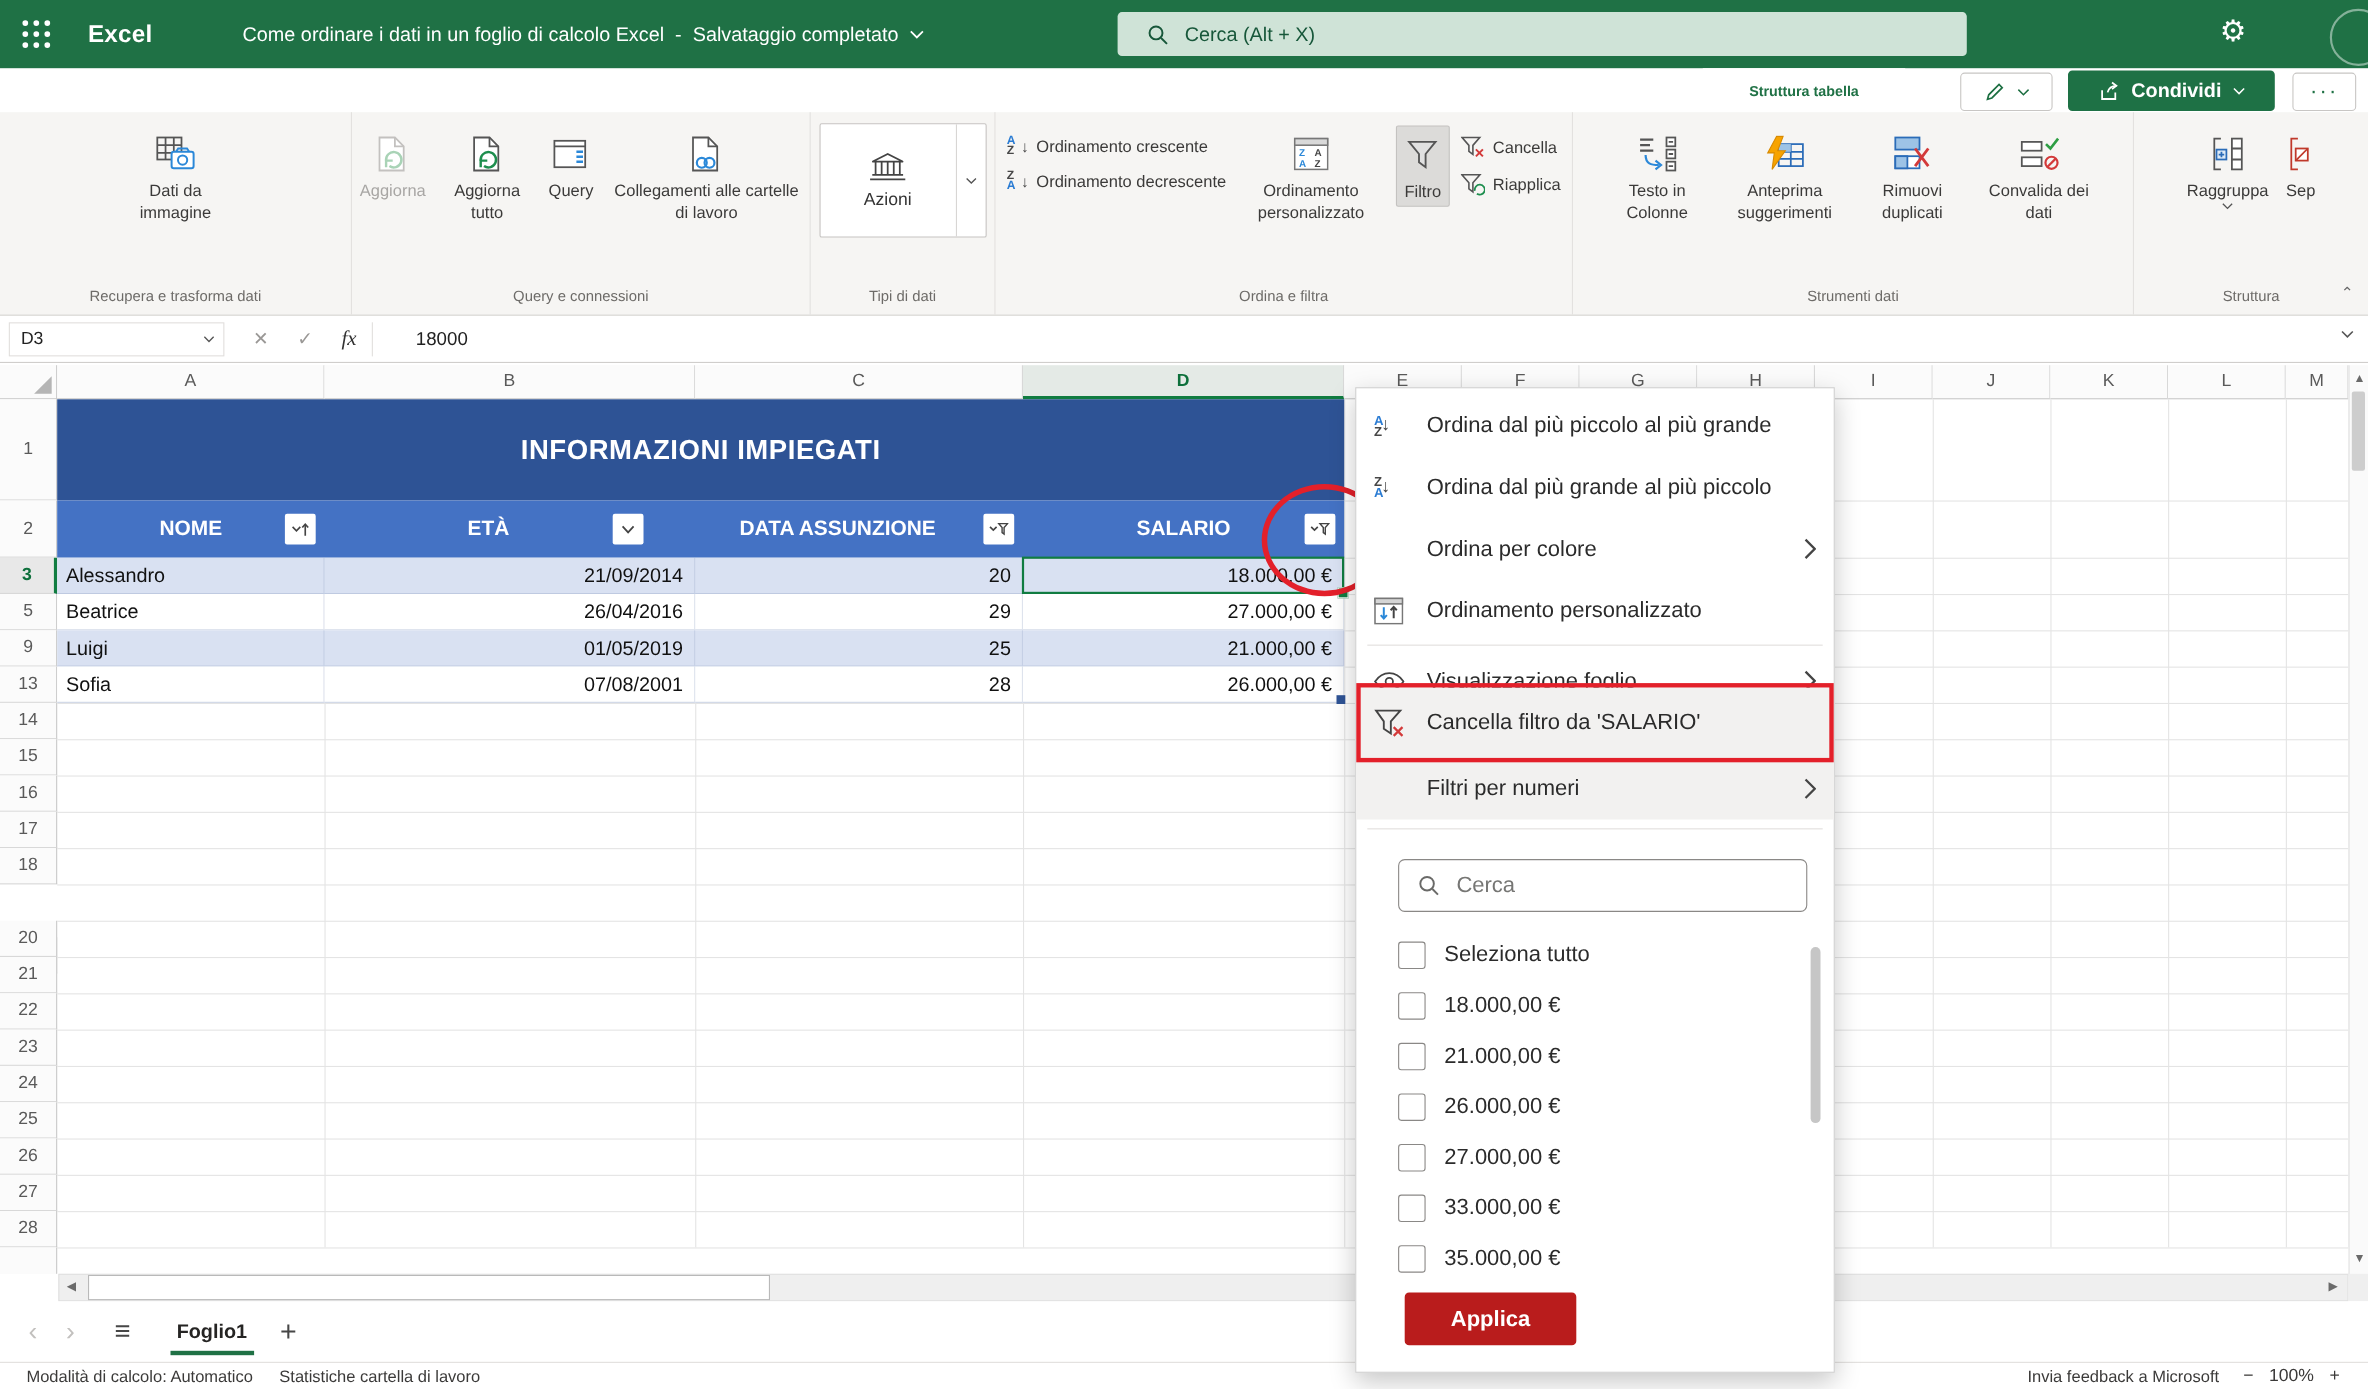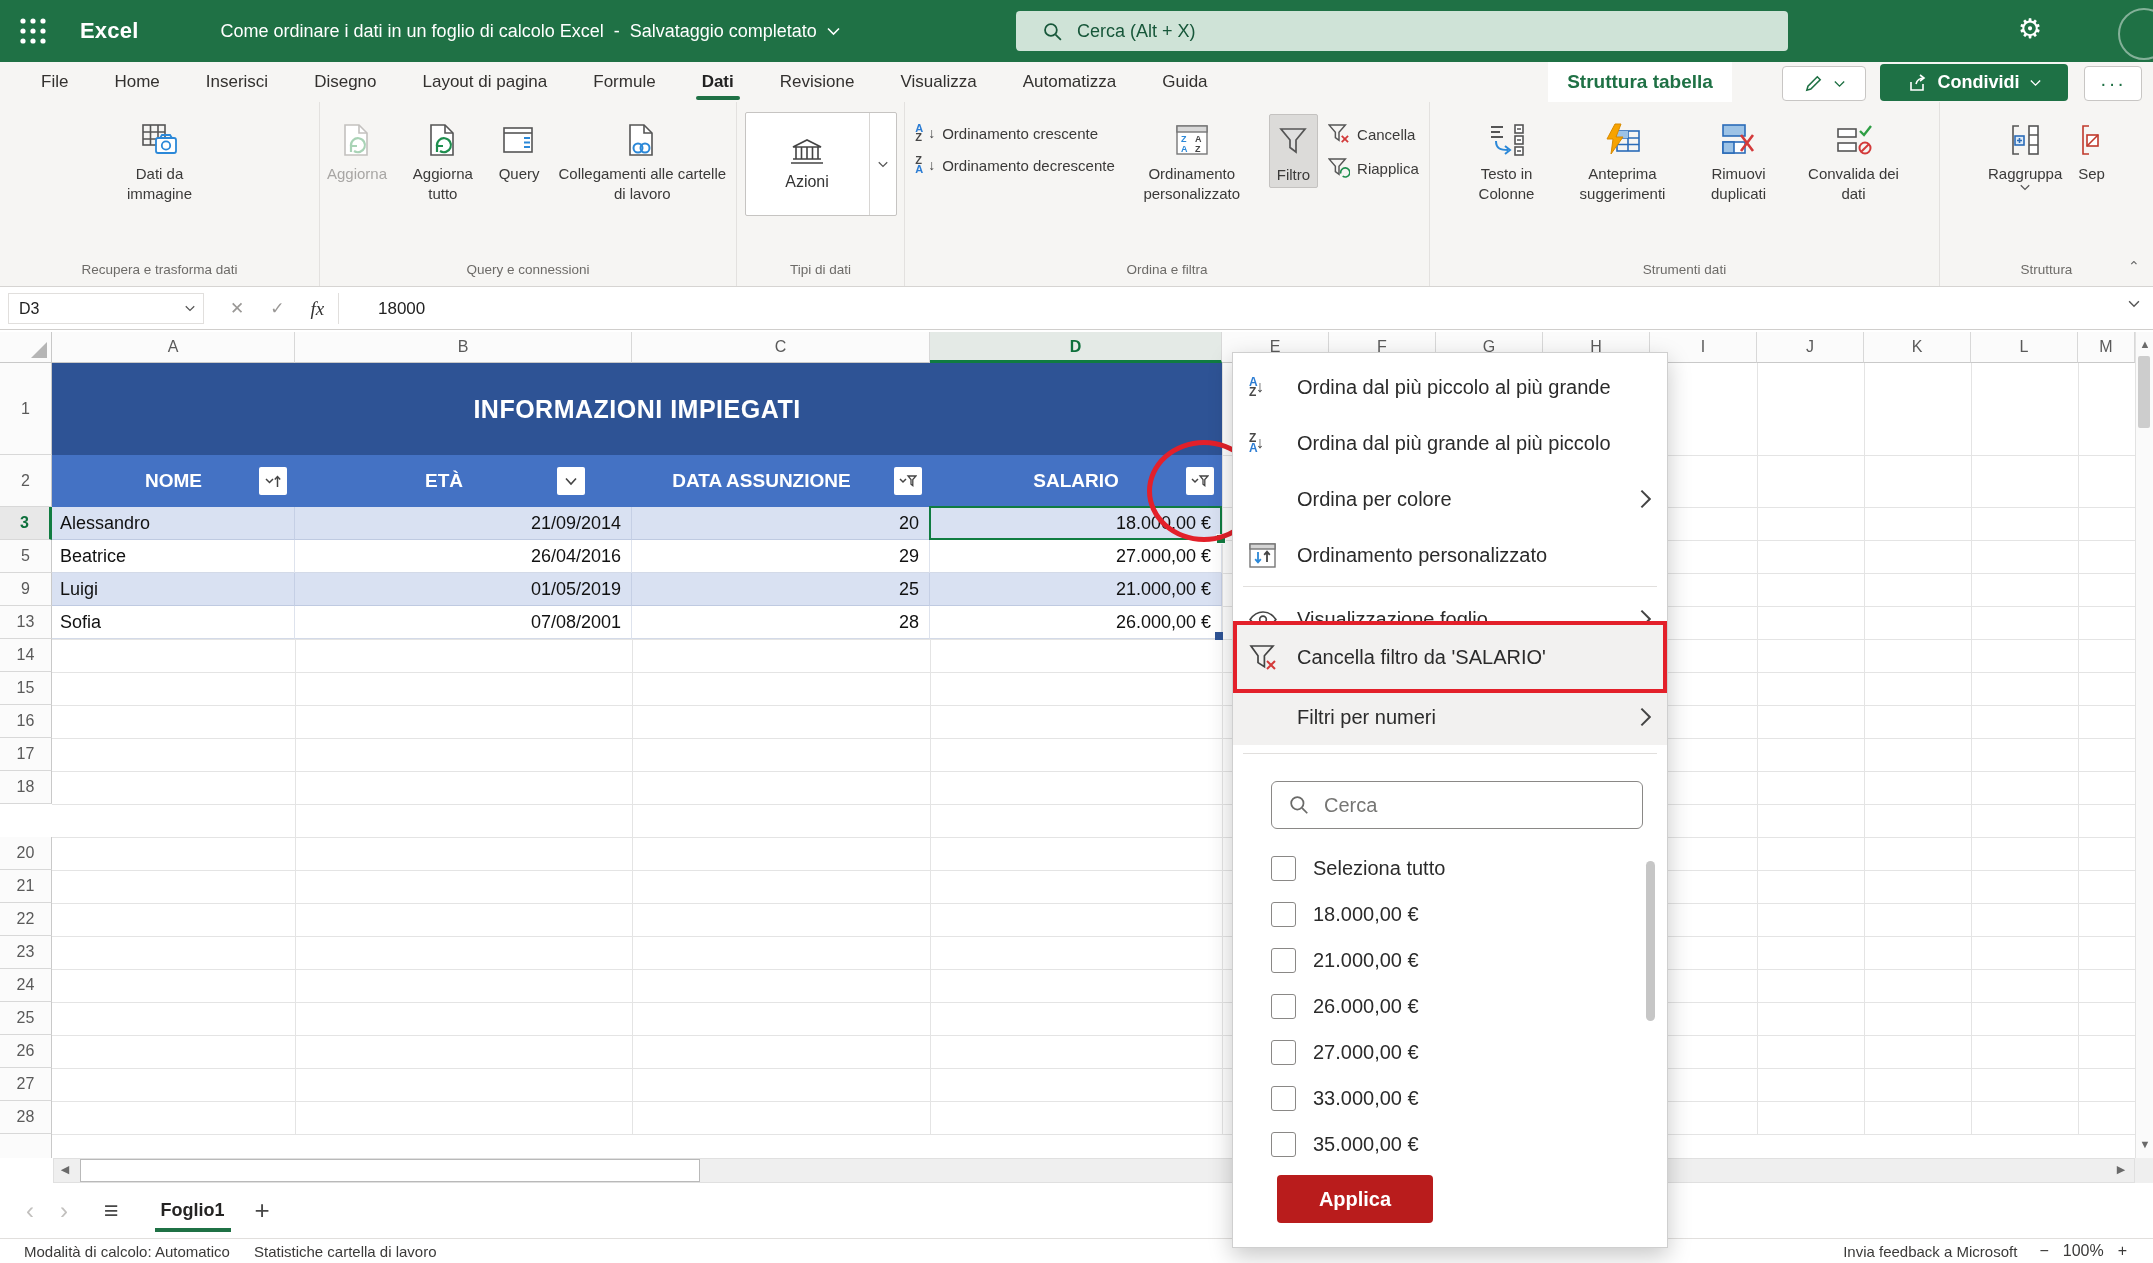--- a/index.html
+++ b/index.html
@@ -22,21 +22,21 @@
 
   
   #tabrow{position:absolute;left:0;top:62px;width:2153px;height:40px;background:#f6f5f3;
           display:flex;align-items:stretch;font-size:17px;color:#33312f;}
   #tabs{display:flex;align-items:stretch;padding-left:18px;}
   .tab{position:relative;display:flex;align-items:center;padding:0 23px;cursor:default;white-space:nowrap;}
   .tab.active{font-weight:700;color:#222;}
   .tab-underline{position:absolute;left:50%;transform:translateX(-50%);bottom:2px;width:44px;height:4px;
                  background:#1f7145;border-radius:2px;}
   #ctxtab{position:absolute;left:1548px;top:62px;width:184px;height:40px;background:#fff;color:#1f7145;
-          font-weight:600;font-size:19px;display:flex;align-items:center;justify-content:center;}
+          font-weight:600;font-size:13px;display:flex;align-items:center;justify-content:center;}
   #penbtn{position:absolute;left:1782px;top:66px;width:82px;height:33px;background:#fff;
           border:1px solid #c8c6c4;border-radius:4px;display:flex;align-items:center;justify-content:center;gap:10px;}
   #sharebtn{position:absolute;left:1880px;top:64px;width:188px;height:37px;background:#1e7145;border-radius:4px;
             color:#fff;font-size:18px;font-weight:700;display:flex;align-items:center;justify-content:center;gap:10px;}
   #morebtn{position:absolute;left:2084px;top:66px;width:56px;height:33px;background:#fff;border:1px solid #c8c6c4;
            border-radius:4px;display:flex;align-items:center;justify-content:center;font-size:20px;color:#1f7145;letter-spacing:2px;}
 
   
   #ribbon{position:absolute;left:0;top:102px;width:2153px;height:185px;background:#f6f5f3;border-bottom:1px solid #d6d4d2;box-sizing:border-box;}
   .rgroup{position:absolute;top:0;height:184px;border-right:1px solid #e3e1df;display:flex;flex-direction:column;box-sizing:border-box;}
@@ -183,35 +183,20 @@
       <svg width="21" height="21" viewBox="0 0 20 20">
           <circle cx="8.5" cy="8.5" r="5.6" fill="none" stroke="#17573a" stroke-width="1.7"></circle>
           <path d="M12.9 12.9L18 18" stroke="#17573a" stroke-width="1.7"></path>
         </svg>
       <span>Cerca (Alt + X)</span>
     </div>
     <div id="gearbtn">⚙</div>
     <div id="avatar"></div>
   </div>
 
-  <div id="tabrow">
-    <div id="tabs">
-        <div class="tab">File</div>
-        <div class="tab">Home</div>
-        <div class="tab">Inserisci</div>
-        <div class="tab">Disegno</div>
-        <div class="tab">Layout di pagina</div>
-        <div class="tab">Formule</div>
-        <div class="tab active">Dati<div class="tab-underline"></div></div>
-        <div class="tab">Revisione</div>
-        <div class="tab">Visualizza</div>
-        <div class="tab">Automatizza</div>
-        <div class="tab">Guida</div>
-      </div>
-  </div>
   <div id="ctxtab">
     <span>Struttura tabella</span>
   </div>
   <div id="penbtn">
     <svg width="21" height="21" viewBox="0 0 22 22">
         <path d="M4 18l1.2-4.2L15 4l3 3L8.2 16.8 4 18z" fill="none" stroke="#1d6f42" stroke-width="1.6"></path>
       </svg>
     <svg width="11" height="8" viewBox="0 0 13 9">
         <path d="M1 1.5l5.5 5.5L12 1.5" fill="none" stroke="#1d6f42" stroke-width="1.6"></path>
       </svg>

